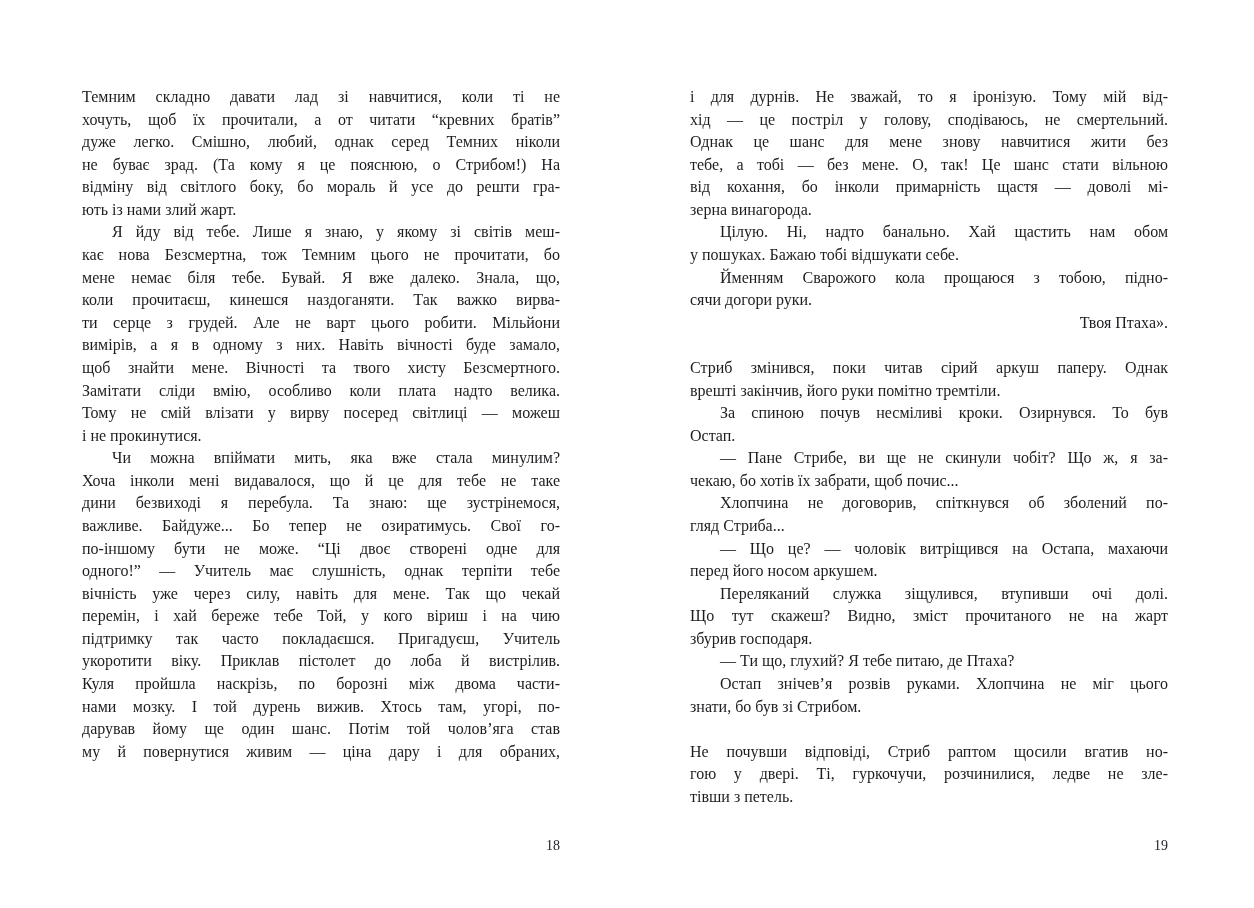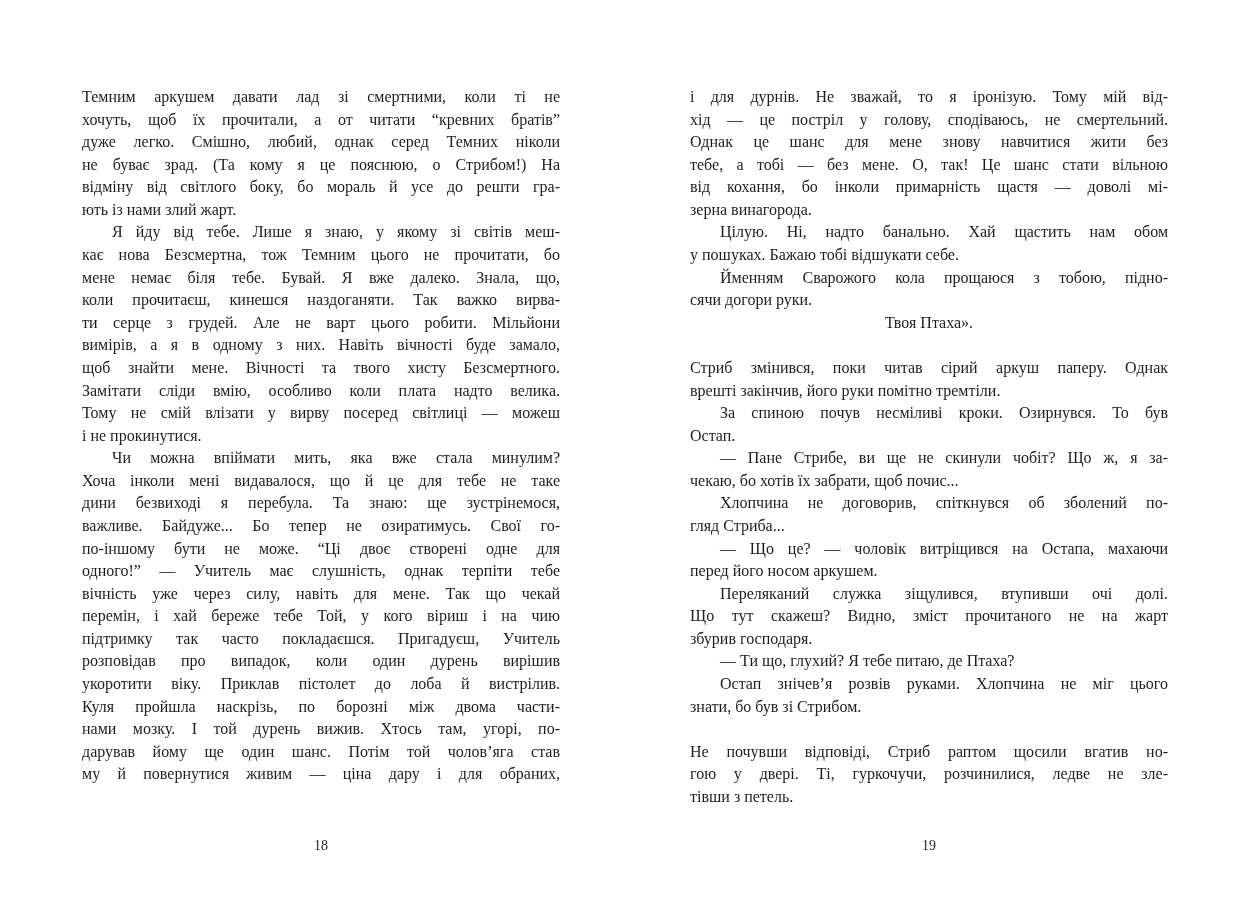--- a/index.html
+++ b/index.html
@@ -33,45 +33,45 @@
     text-align: left;
     white-space: normal;
     overflow: hidden;
   }
   .line.just {
     text-align: justify;
     text-align-last: justify;
     text-justify: inter-word;
   }
   .line.right {
-    text-align: center;
+    text-align: right;
   }
   .line.indent {
     text-indent: 30px;
   }
   .line.spacer {
     
   }
   .folio {
     position: absolute;
     top: 752px;
     left: 0;
     width: 100%;
-    text-align: center;
+    text-align: right;
     font-size: 14px;
     line-height: 16px;
     color: #222228;
   }
 </style>
 </head>
 <body>
 
 <div class="page" id="page-left">
   <div class="text-block">
-      <div class="line just">Темним аркушем давати лад зі смертними, коли ті не</div>
+      <div class="line just">Темним складно давати лад зі навчитися, коли ті не</div>
       <div class="line just">хочуть, щоб їх прочитали, а от читати “кревних братів”</div>
       <div class="line just">дуже легко. Смішно, любий, однак серед Темних ніколи</div>
       <div class="line just">не буває зрад. (Та кому я це пояснюю, о Стрибом!) На</div>
       <div class="line just">відміну від світлого боку, бо мораль й усе до решти гра-</div>
       <div class="line">ють із нами злий жарт.</div>
       <div class="line just indent">Я йду від тебе. Лише я знаю, у якому зі світів меш-</div>
       <div class="line just">кає нова Безсмертна, тож Темним цього не прочитати, бо</div>
       <div class="line just">мене немає біля тебе. Бувай. Я вже далеко. Знала, що,</div>
       <div class="line just">коли прочитаєш, кинешся наздоганяти. Так важко вирва-</div>
       <div class="line just">ти серце з грудей. Але не варт цього робити. Мільйони</div>
@@ -82,21 +82,20 @@
       <div class="line">і не прокинутися.</div>
       <div class="line just indent">Чи можна впіймати мить, яка вже стала минулим?</div>
       <div class="line just">Хоча інколи мені видавалося, що й це для тебе не таке</div>
       <div class="line just">дини безвиході я перебула. Та знаю: ще зустрінемося,</div>
       <div class="line just">важливе. Байдуже... Бо тепер не озиратимусь. Свої го-</div>
       <div class="line just">по-іншому бути не може. “Ці двоє створені одне для</div>
       <div class="line just">одного!” — Учитель має слушність, однак терпіти тебе</div>
       <div class="line just">вічність уже через силу, навіть для мене. Так що чекай</div>
       <div class="line just">перемін, і хай береже тебе Той, у кого віриш і на чию</div>
       <div class="line just">підтримку так часто покладаєшся. Пригадуєш, Учитель</div>
-      <div class="line just">розповідав про випадок, коли один дурень вирішив</div>
       <div class="line just">укоротити віку. Приклав пістолет до лоба й вистрілив.</div>
       <div class="line just">Куля пройшла наскрізь, по борозні між двома части-</div>
       <div class="line just">нами мозку. І той дурень вижив. Хтось там, угорі, по-</div>
       <div class="line just">дарував йому ще один шанс. Потім той чолов’яга став</div>
       <div class="line just">му й повернутися живим — ціна дару і для обраних,</div>
     </div>
   <div class="folio">18</div>
 </div>
 
 <div class="page" id="page-right">

